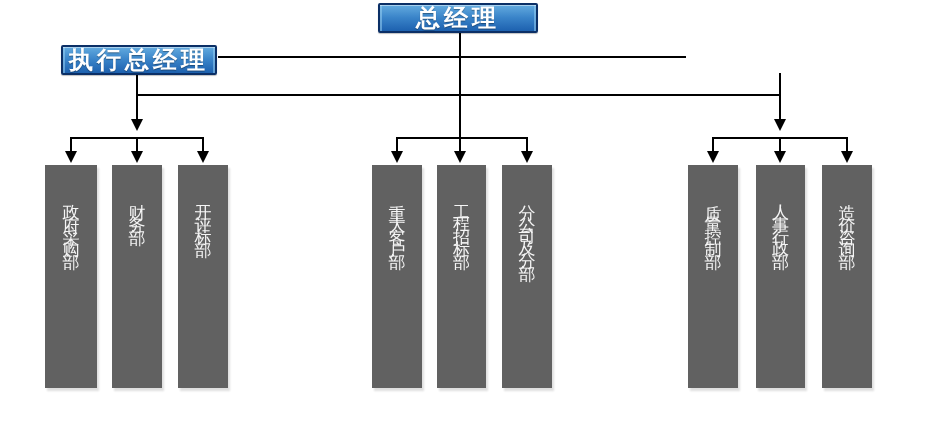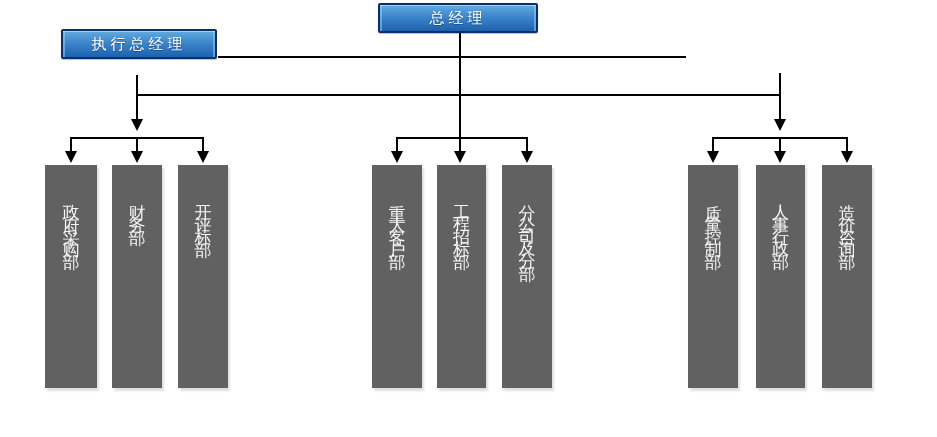--- a/index.html
+++ b/index.html
@@ -18,22 +18,22 @@
     border-radius:2px;
     background:linear-gradient(180deg,#63abdf 0%,#3a84c9 48%,#1d61af 100%);
     box-shadow:inset 0 1px 0 rgba(255,255,255,.45),
                inset 2px 0 0 rgba(150,205,240,.55),
                inset -2px 0 0 rgba(150,205,240,.55),
                0 1px 1px rgba(0,0,0,.25);
     display:flex;align-items:center;justify-content:center;
   }
   .bluebox span{
     color:#ffffff;
-    font-size:15px;
-    font-weight:normal;
+    font-size:24px;
+    font-weight:bold;
     letter-spacing:4px;
     line-height:26px;
     text-shadow:0 1px 1px rgba(0,0,0,.35);
     white-space:nowrap;
   }
   
   .dept{
     position:absolute;
     top:165px;height:223px;
     background:#616161;
@@ -96,21 +96,21 @@
   <div class="vline" style="left:712px;top:138px;height:13px;"></div>
   <div class="ahead" style="left:707px;top:151px;"></div>
   <div class="vline" style="left:779px;top:138px;height:13px;"></div>
   <div class="ahead" style="left:774px;top:151px;"></div>
   <div class="vline" style="left:846px;top:138px;height:13px;"></div>
   <div class="ahead" style="left:841px;top:151px;"></div>
 
   <div class="bluebox" style="left:378px;top:3px;width:156px;">
     <span>总经理</span>
   </div>
-  <div class="bluebox" style="left:61px;top:29px;width:152px;align-items:flex-end;">
+  <div class="bluebox" style="left:61px;top:45px;width:152px;align-items:flex-end;">
     <span>执行总经理</span>
   </div>
 
   <div class="dept" style="left:45px;width:52px;">
     <div class="vtext">政府采购部</div>
   </div>
   <div class="dept" style="left:112px;width:50px;">
     <div class="vtext">财务部</div>
   </div>
   <div class="dept" style="left:178px;width:50px;">

